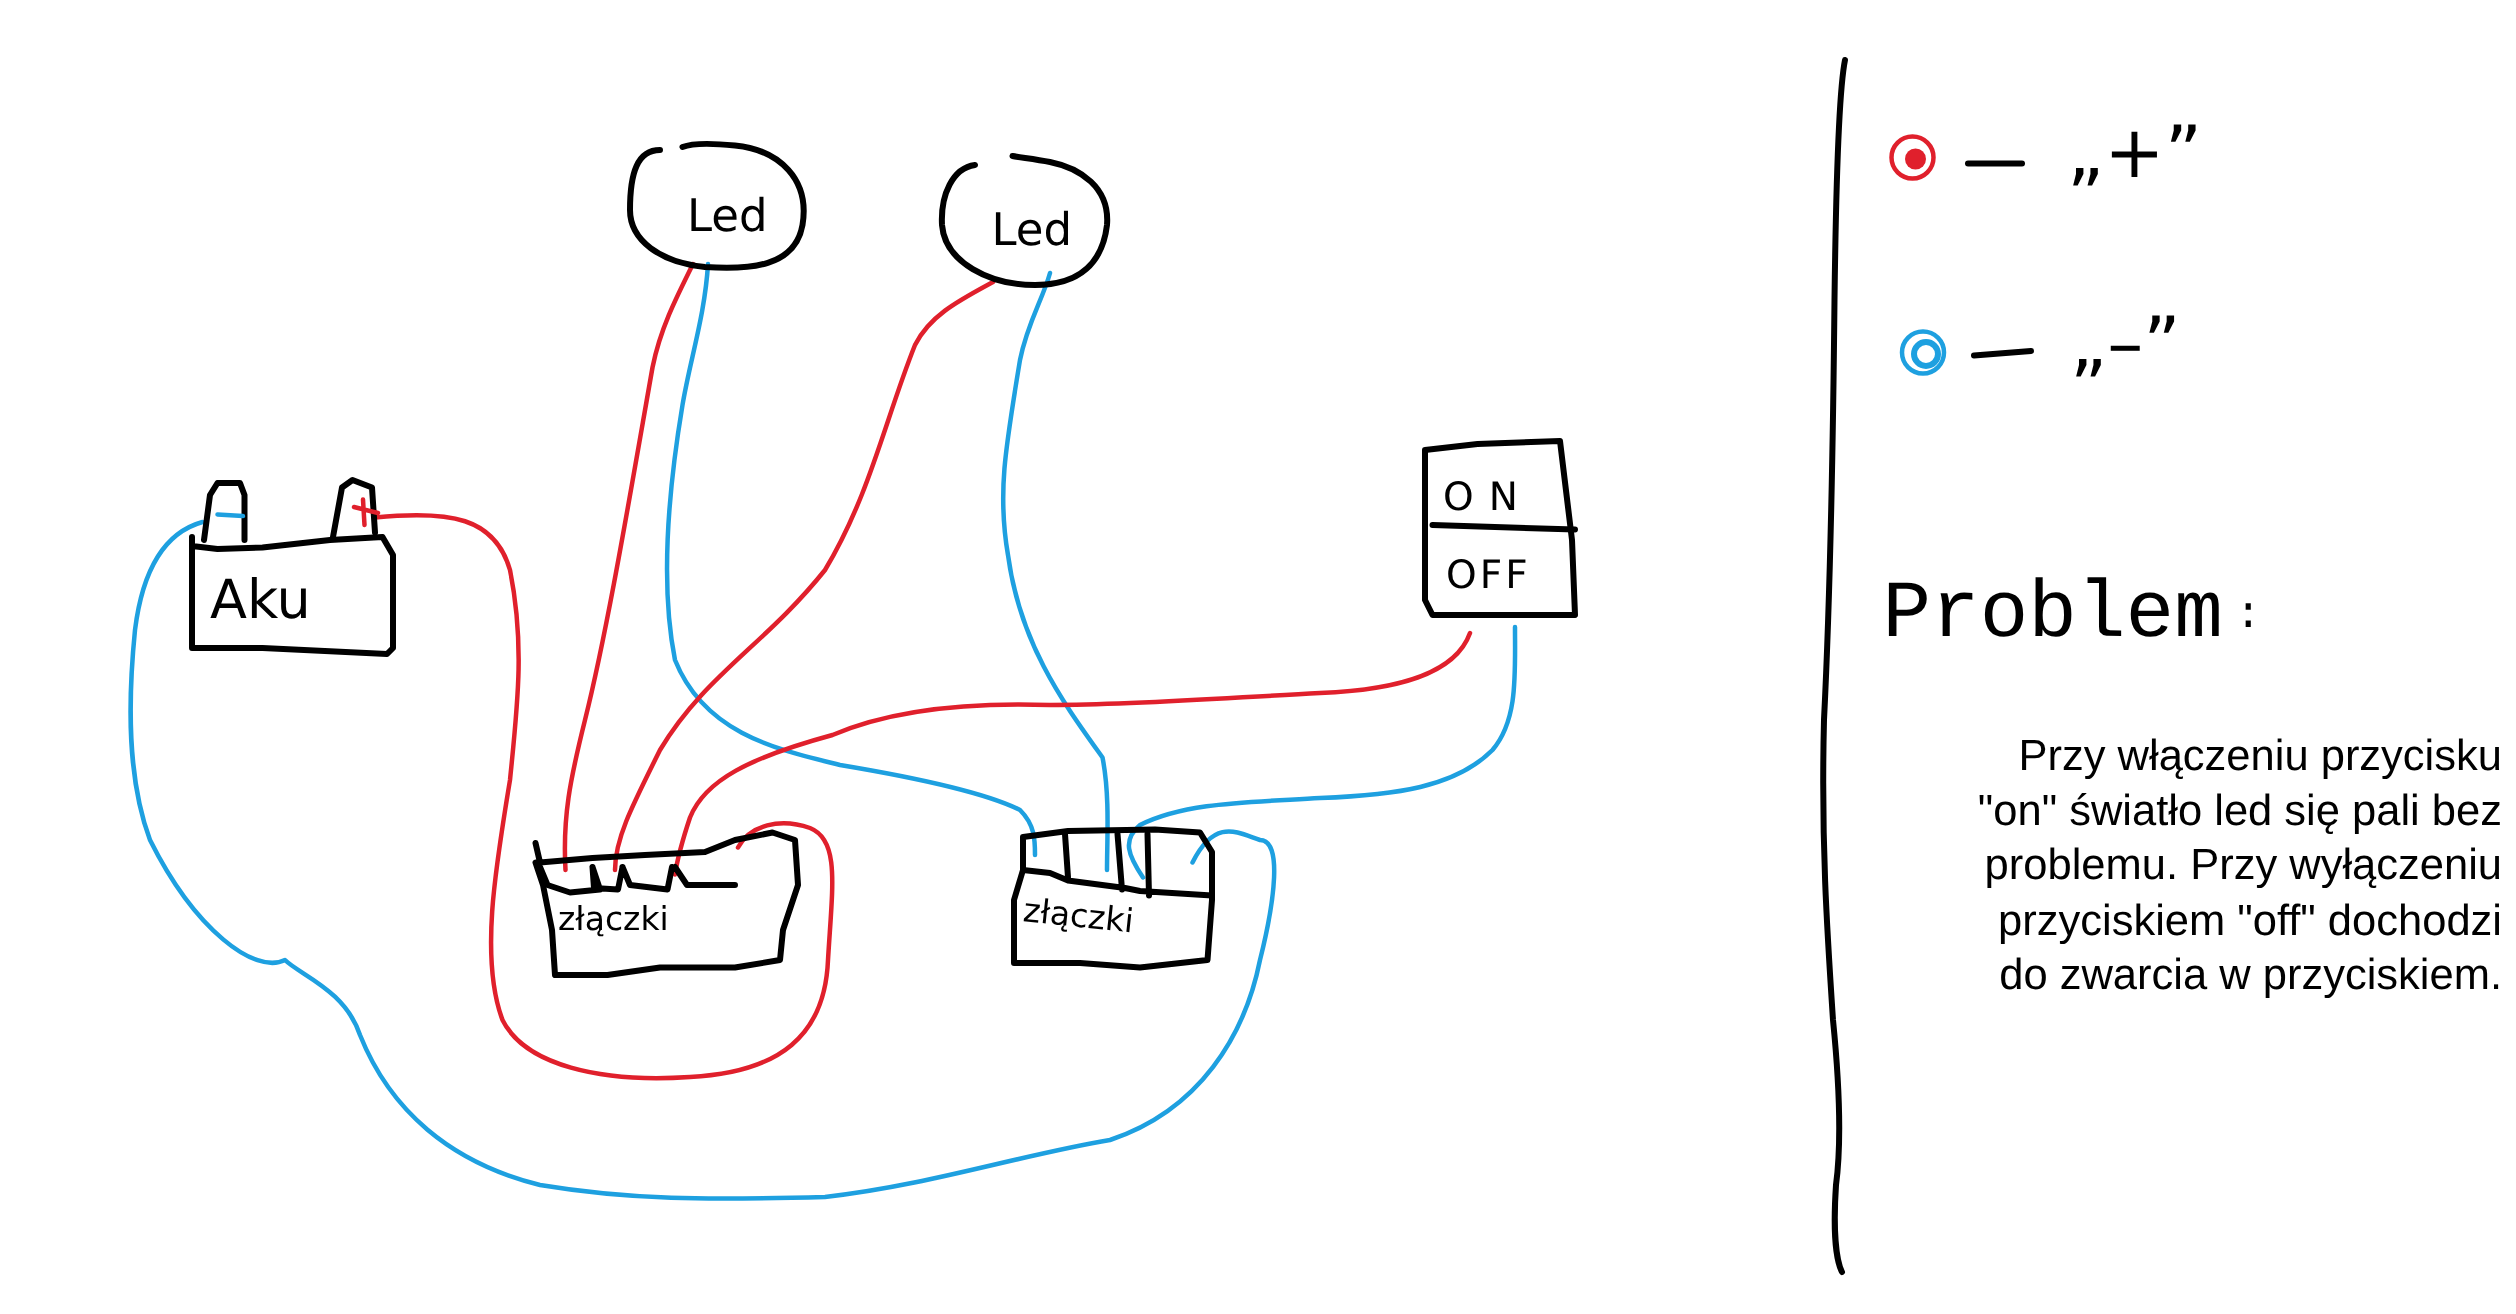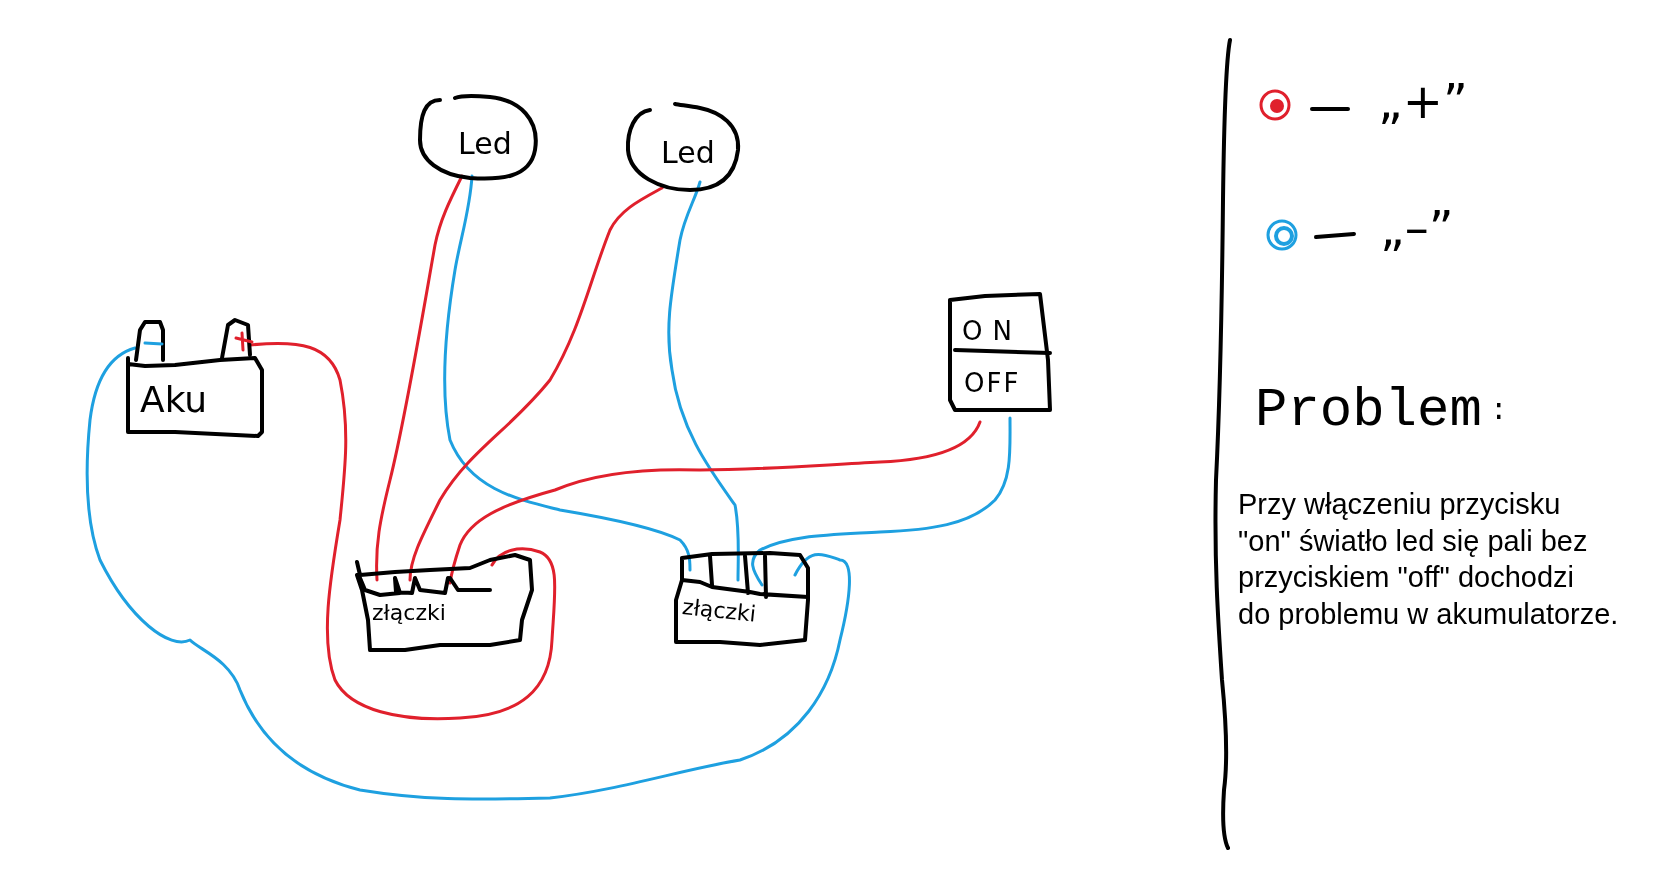--- a/index.html
+++ b/index.html
@@ -9,21 +9,21 @@
   .wire-red { fill: none; stroke: #e0202c; stroke-width: 3; stroke-linecap: round; stroke-linejoin: round; }
   .wire-blue { fill: none; stroke: #1ea0e0; stroke-width: 3; stroke-linecap: round; stroke-linejoin: round; }
   .hand { font-family: "DejaVu Sans", sans-serif; fill: #000; }
   .problem-title {
     position: absolute; left: 1255px; top: 384px;
     font-family: Liberation Mono, monospace; font-size: 54px; color: #000; line-height: 1;
   }
   .problem-colon { font-size: 30px; vertical-align: 6px; margin-left: 8px; }
   .problem-text {
     position: absolute; left: 1238px; top: 486px; width: 430px;
-    font-family: "Liberation Sans", sans-serif; font-size: 29px; line-height: 36.5px; color: #000;
+    font-family: "Liberation Sans", sans-serif; font-size: 29px; line-height: 36.5px; color: #000; text-align: right;
   }
   .problem-text div { white-space: nowrap; }
 </style>
 </head>
 <body>
 
 <svg id="canvas" viewBox="0 0 1677 876" xmlns="http://www.w3.org/2000/svg">
 
   <g>
 
@@ -103,15 +103,16 @@
   </g>
 </svg>
 
 <div class="problem-title">
   <span>Problem</span><span class="problem-colon">:</span>
 </div>
 
 <div class="problem-text">
   <div>Przy włączeniu przycisku</div>
   <div>"on" światło led się pali bez</div>
+  <div>problemu. Przy wyłączeniu</div>
   <div>przyciskiem "off" dochodzi</div>
-  <div>do problemu w akumulatorze.</div>
+  <div>do zwarcia w przyciskiem.</div>
 </div>
 
 </body></html>

